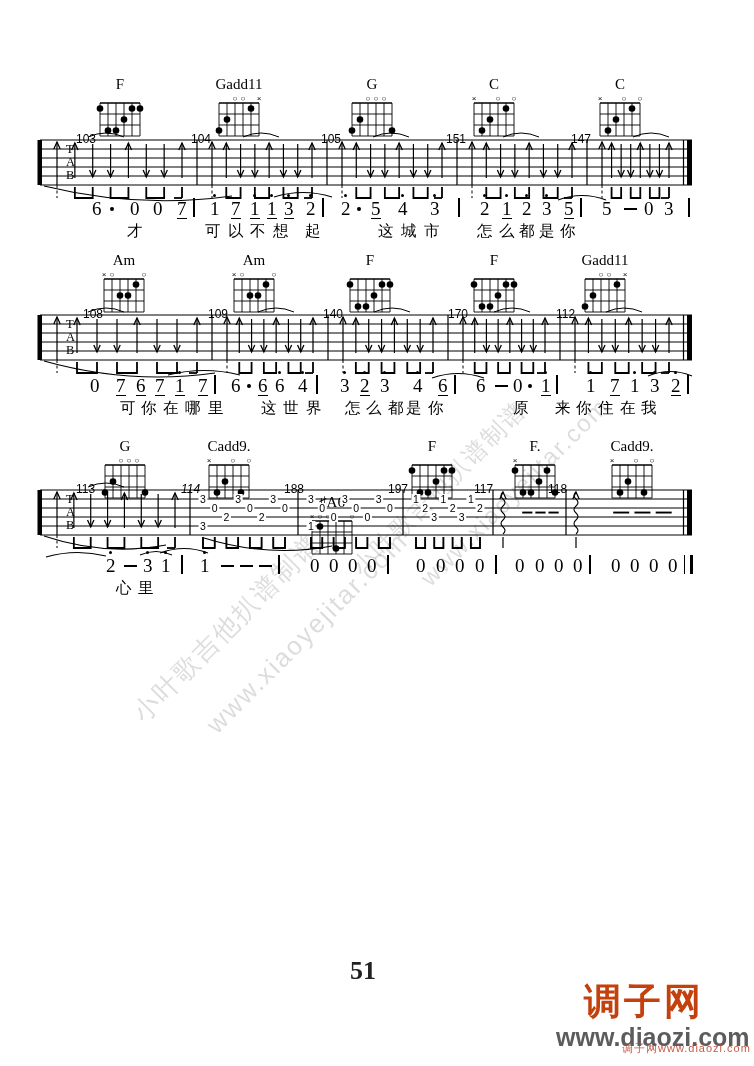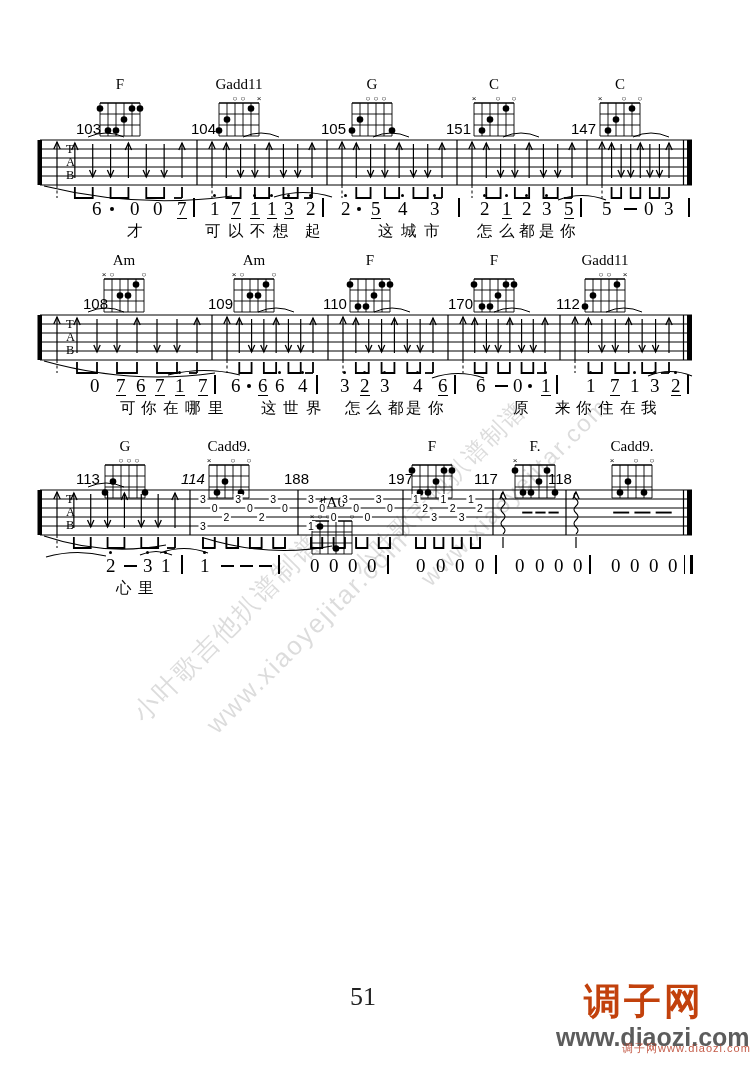--- a/index.html
+++ b/index.html
@@ -4,21 +4,21 @@
 <style>
   html,body{margin:0;padding:0;background:#888;}
   .page{position:relative;width:754px;height:1066px;background:#ffffff;margin:0 auto;
         font-family:"Liberation Sans","DejaVu Sans",sans-serif;overflow:hidden;}
   .wm{position:absolute;white-space:nowrap;color:rgba(60,60,60,0.18);
       transform:rotate(-45deg);transform-origin:0 0;letter-spacing:2px;
       font-family:"Liberation Sans",sans-serif;pointer-events:none;}
   .chord{position:absolute;width:48px;text-align:center;}
   .cname{font-family:"Liberation Serif","DejaVu Serif",serif;font-size:15px;line-height:16px;
          color:#000;white-space:nowrap;}
-  .mnum{position:absolute;font-size:15px;color:#000;font-family:"Liberation Sans",sans-serif;}
+  .mnum{position:absolute;font-size:12px;color:#000;font-family:"Liberation Sans",sans-serif;margin-top:12px;}
   .staff-svg{position:absolute;left:0;}
   .tok{position:absolute;font-family:"Liberation Serif","DejaVu Serif",serif;font-size:19px;
        line-height:19px;color:#000;}
   .tok.u{border-bottom:1.7px solid #000;}
   .tok.h::before{content:"";position:absolute;top:-5px;left:50%;margin-left:-1.7px;width:3.4px;
        height:3.4px;border-radius:50%;background:#000;}
   .tok-bar{position:absolute;width:1.6px;height:19px;background:#000;}
   .tok-end{position:absolute;width:5px;height:19px;border-left:1.6px solid #000;
        border-right:3.8px solid #000;}
   .tok-dash{position:absolute;width:13px;height:1.9px;background:#000;}
@@ -370,21 +370,21 @@
           <line x1="4" y1="22" x2="44" y2="22" stroke="#000" stroke-width="0.9"></line>
           <line x1="4" y1="33" x2="44" y2="33" stroke="#000" stroke-width="0.9"></line>
           <line x1="4" y1="44" x2="44" y2="44" stroke="#000" stroke-width="0.9"></line>
           <circle cx="4" cy="16.5" r="3.3" fill="#000"></circle>
           <circle cx="36" cy="16.5" r="3.3" fill="#000"></circle>
           <circle cx="44" cy="16.5" r="3.3" fill="#000"></circle>
           <circle cx="28" cy="27.5" r="3.3" fill="#000"></circle>
           <circle cx="12" cy="38.5" r="3.3" fill="#000"></circle>
           <circle cx="20" cy="38.5" r="3.3" fill="#000"></circle>
         </svg></div>
-      <div class="mnum" style="left: 323px; top: 295px;">110</div>
+      <div class="mnum" style="left: 323px; top: 295px;">140</div>
       <div class="chord" style="left: 470px; top: 252px;"><div class="cname">F</div><svg width="48" height="50" viewBox="0 0 48 50">
           <line x1="4" y1="11" x2="4" y2="44" stroke="#000" stroke-width="0.9"></line>
           <line x1="12" y1="11" x2="12" y2="44" stroke="#000" stroke-width="0.9"></line>
           <line x1="20" y1="11" x2="20" y2="44" stroke="#000" stroke-width="0.9"></line>
           <line x1="28" y1="11" x2="28" y2="44" stroke="#000" stroke-width="0.9"></line>
           <line x1="36" y1="11" x2="36" y2="44" stroke="#000" stroke-width="0.9"></line>
           <line x1="44" y1="11" x2="44" y2="44" stroke="#000" stroke-width="0.9"></line>
           <line x1="4" y1="11" x2="44" y2="11" stroke="#000" stroke-width="1.4"></line>
           <line x1="4" y1="22" x2="44" y2="22" stroke="#000" stroke-width="0.9"></line>
           <line x1="4" y1="33" x2="44" y2="33" stroke="#000" stroke-width="0.9"></line>
@@ -899,19 +899,19 @@
         <div class="tok" style="top: 556px; left: 630px;">0</div>
         <div class="tok" style="top: 556px; left: 649px;">0</div>
         <div class="tok" style="top: 556px; left: 668px;">0</div>
         <div class="tok-end" style="top: 555px; left: 684px;"></div>
       </div>
       <div style="position: absolute;">
         <div class="lyr" style="left: 116px; top: 579px;">心</div>
         <div class="lyr" style="left: 138px; top: 579px;">里</div>
       </div>
     </div>
-  <div class="pagenum" style="left:350px;top:982px;">51</div>
+  <div class="pagenum" style="left:350px;top:956px;font-weight:bold;">51</div>
   <div>
     <div class="logo-title" style="left:584px;top:983px;">调子网</div>
     <div class="logo-url" style="left:556px;top:1024px;">www.diaozi.com</div>
     <div class="logo-overlay" style="left:622px;top:1041px;">调子网www.diaozi.com</div>
   </div>
 </div>
 
 </body></html>

